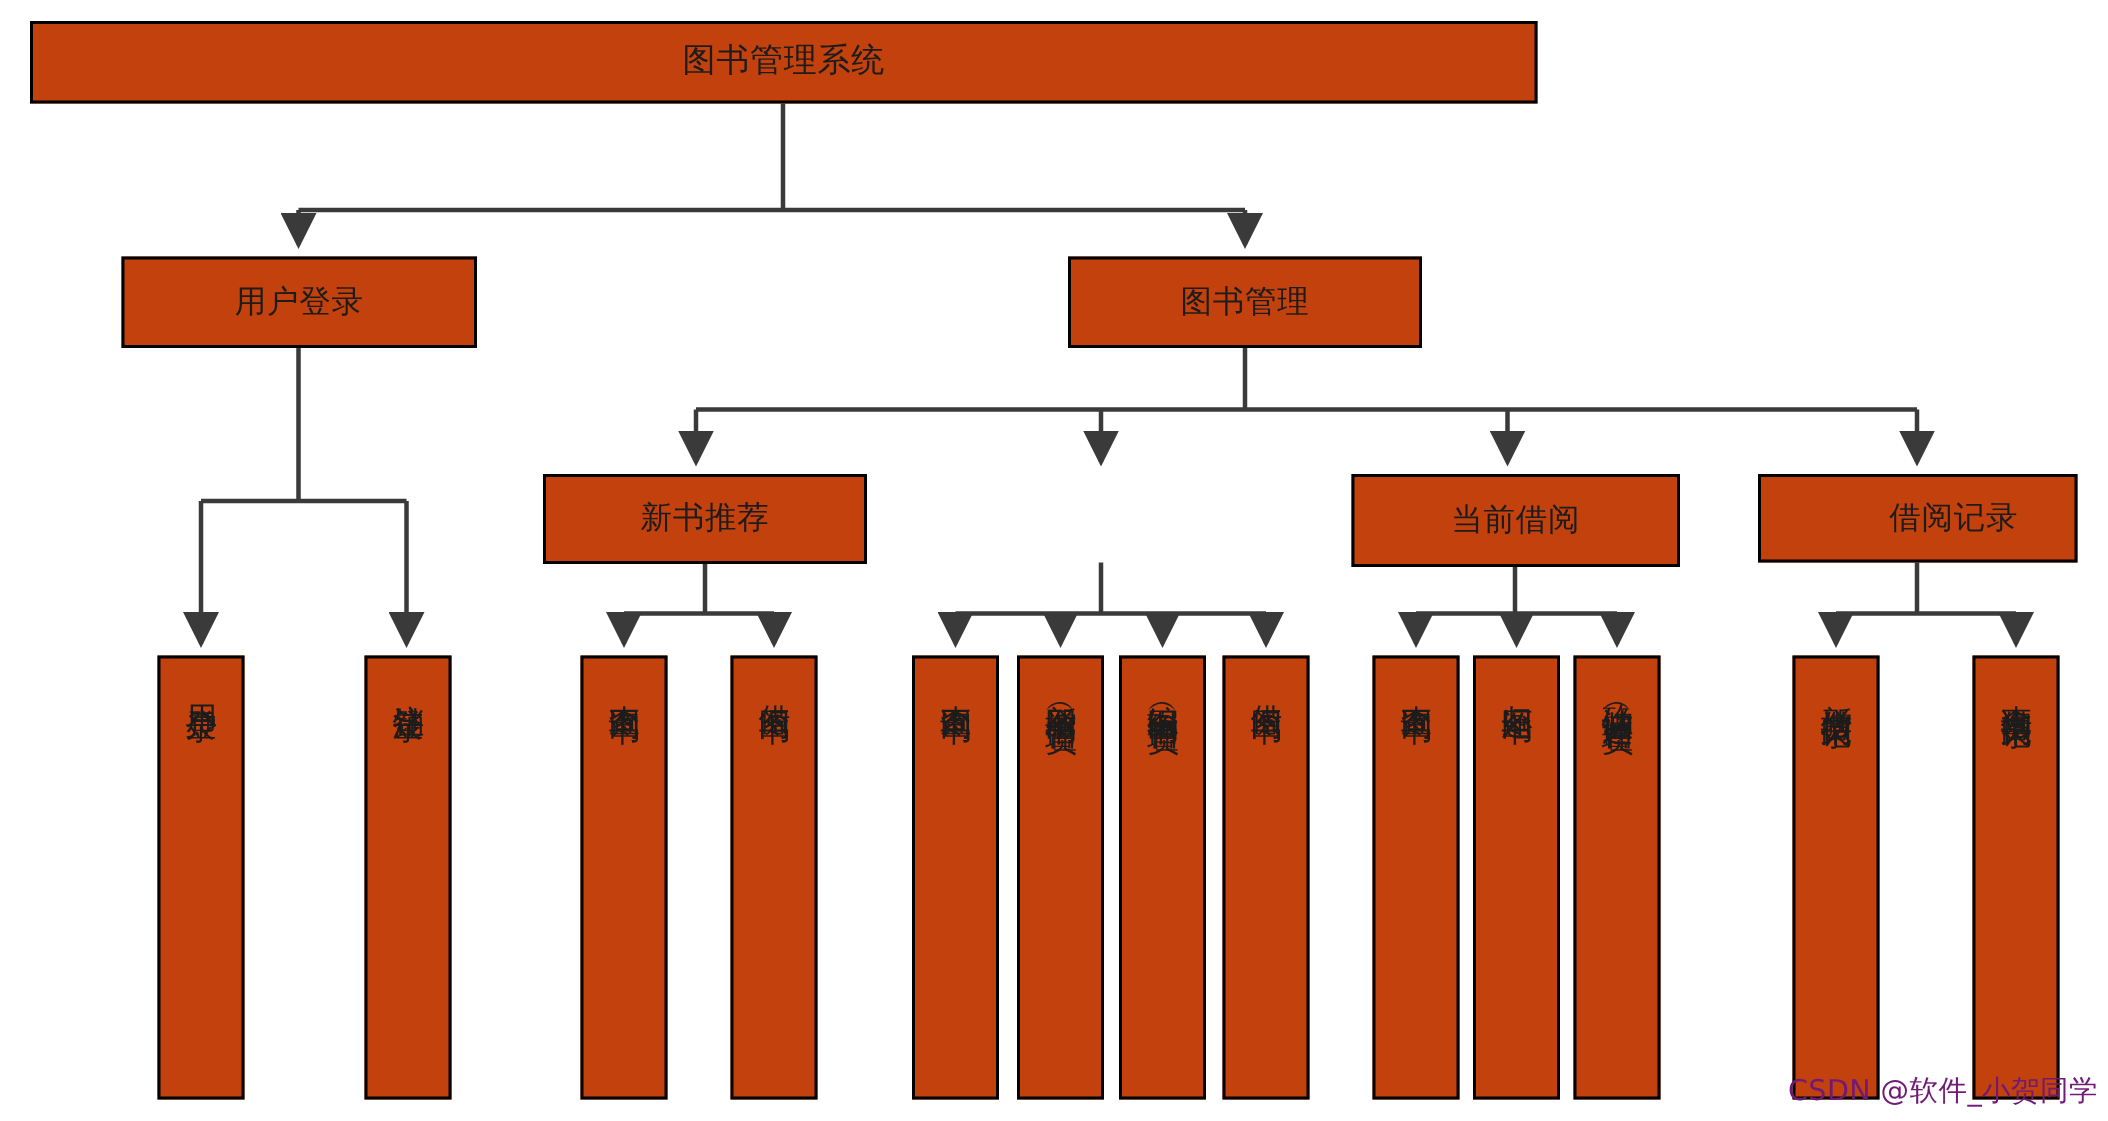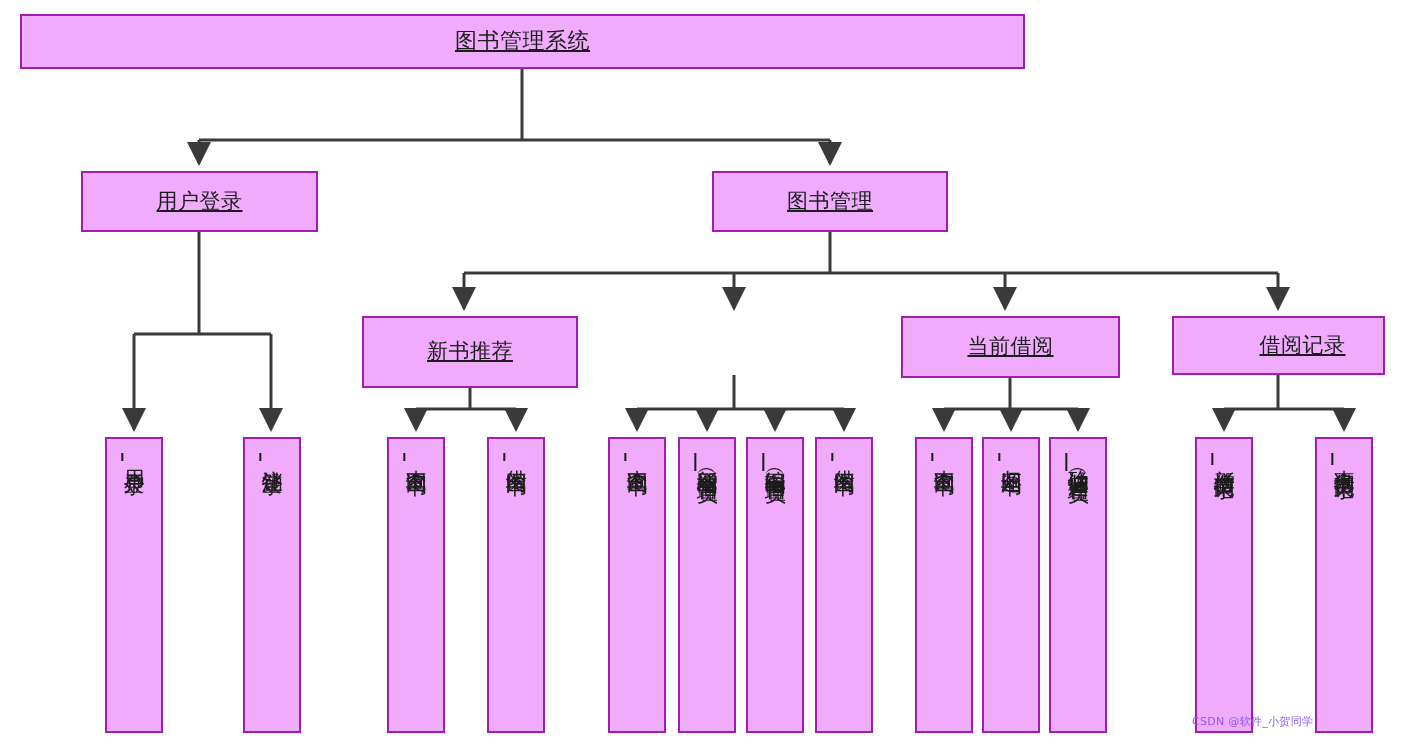--- a/index.html
+++ b/index.html
@@ -22,28 +22,27 @@
   svg#edges {
     position: absolute;
     left: 0;
     top: 0;
     width: 1405px;
     height: 747px;
   }
   .node {
     position: absolute;
     box-sizing: border-box;
-    background: #f0abfc;
-    border: 2px solid #a21caf;
+    background: #c2410c;
+    border: 2px solid #000000;
     display: flex;
     align-items: center;
     justify-content: center;
     color: #1c1c1c;
     overflow: hidden;
-    text-decoration: underline;
   }
   .node-label {
     display: block;
     text-align: center;
     line-height: 1.22;
     letter-spacing: 0.5px;
   }
   .node.horizontal .node-label {
     writing-mode: horizontal-tb;
     font-size: 21px;
@@ -58,22 +57,22 @@
     text-orientation: upright;
     font-size: 21px;
     line-height: 1.08;
     letter-spacing: 2px;
   }
   #node-root .node-label { font-size: 22px; }
   .watermark {
     position: absolute;
     left: 1192px;
     top: 714px;
-    font-size: 11px;
-    color: #8b5cf6;
+    font-size: 19px;
+    color: #701a75;
     white-space: nowrap;
     letter-spacing: 0.3px;
     pointer-events: none;
   }
 </style>
 </head>
 <body>
 
 <div id="diagram-root">
 
@@ -132,21 +131,21 @@
     <span class="node-label">图书管理系统</span>
   </div>
 
   <div class="node horizontal" style="left:81px; top:171px; width:237px; height:61px;">
     <span class="node-label">用户登录</span>
   </div>
   <div class="node horizontal" style="left:712px; top:171px; width:236px; height:61px;">
     <span class="node-label">图书管理</span>
   </div>
 
-  <div class="node horizontal" style="left:362px; top:316px; width:216px; height:72px;">
+  <div class="node horizontal" style="left:362px; top:316px; width:216px; height:60px;">
     <span class="node-label">新书推荐</span>
   </div>
   <div class="node horizontal" style="left:901px; top:316px; width:219px; height:62px;">
     <span class="node-label">当前借阅</span>
   </div>
   <div class="node horizontal" style="left:1172px; top:316px; width:213px; height:59px;padding-left:48px;">
     <span class="node-label">借阅记录</span>
   </div>
 
   <div class="node vertical" style="left:105px; top:437px; width:58px; height:296px;">

